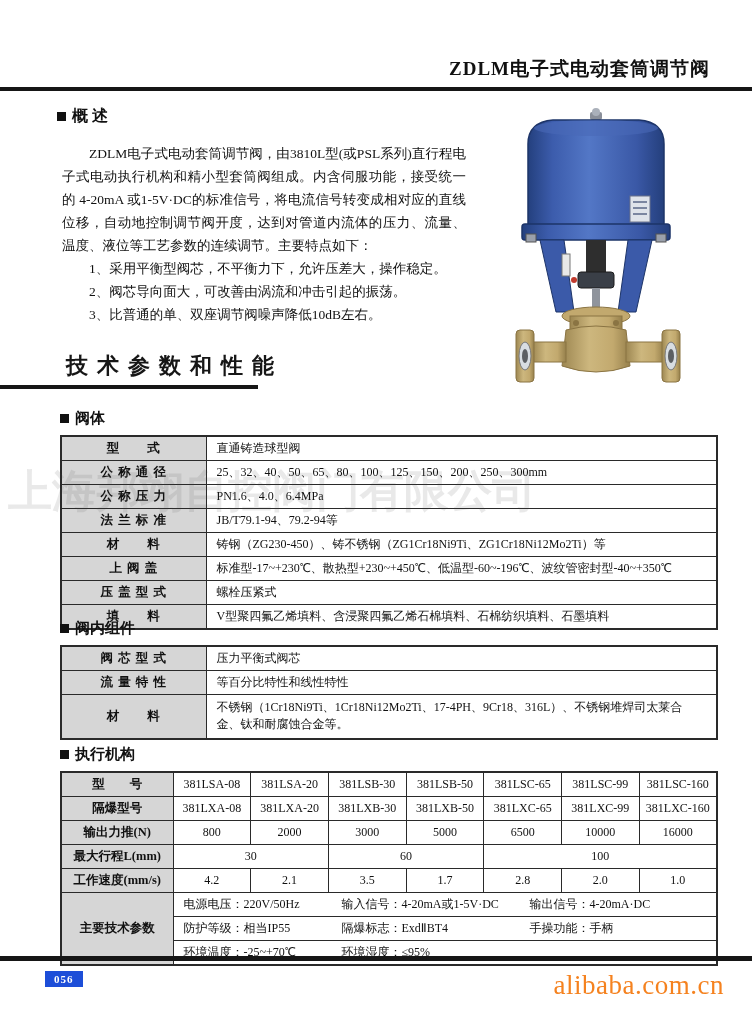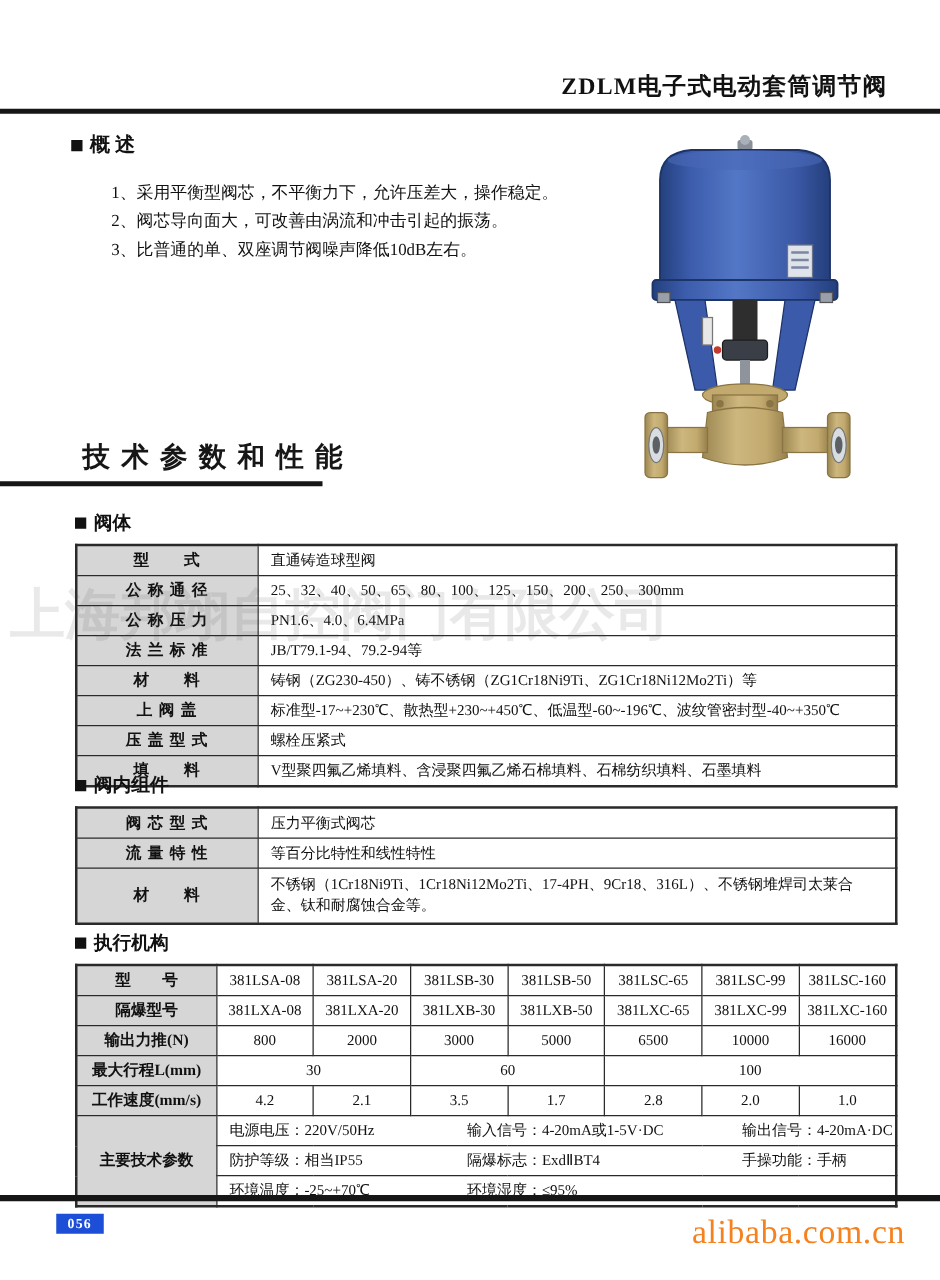--- a/index.html
+++ b/index.html
@@ -50,21 +50,21 @@
     font-size:12.5px; letter-spacing:1px; padding:3px 2px;
   }
   .val { padding:3px 10px; background:#fff; }
   .t-body td { height:20px; }
   .t-trim td { height:22px; }
   .t-act td { height:19px; text-align:center; padding:3px 2px; }
   .t-act .lbl { letter-spacing:0; }
   .t-act .mp {
     text-align:left; padding:3px 0 3px 10px;
   }
-  .mp-row { display:flex;gap:32px; }
+  .mp-row { display:flex; }
   .mp-row .c1 { width:158px; flex:none; }
   .mp-row .c2 { width:188px; flex:none; }
   .mp-row .c3 { flex:1; }
 
   .valve-body-sec { top:409px; }
   .trim-sec { top:619px; }
   .act-sec { top:745px; }
 
   
   .watermark {
@@ -90,20 +90,21 @@
 
 <div class="page">
 
   <div class="doc-title">ZDLM电子式电动套筒调节阀</div>
   <div class="top-rule"></div>
 
   <div class="sec-head overview-head">
     <span class="sq"></span><span>概 述</span>
   </div>
   <div class="overview-body">
+    <p>ZDLM电子式电动套筒调节阀，由3810L型(或PSL系列)直行程电子式电动执行机构和精小型套筒阀组成。内含伺服功能，接受统一的 4-20mA 或1-5V·DC的标准信号，将电流信号转变成相对应的直线位移，自动地控制调节阀开度，达到对管道内流体的压力、流量、温度、液位等工艺参数的连续调节。主要特点如下：</p>
     <div class="feat">1、采用平衡型阀芯，不平衡力下，允许压差大，操作稳定。</div>
     <div class="feat">2、阀芯导向面大，可改善由涡流和冲击引起的振荡。</div>
     <div class="feat">3、比普通的单、双座调节阀噪声降低10dB左右。</div>
   </div>
 
   <div class="product">
     <svg width="240" height="285" viewBox="0 0 240 285">
       <defs>
         <linearGradient id="actGrad" x1="0" y1="0" x2="1" y2="0">
           <stop offset="0" stop-color="#24407e"></stop>

